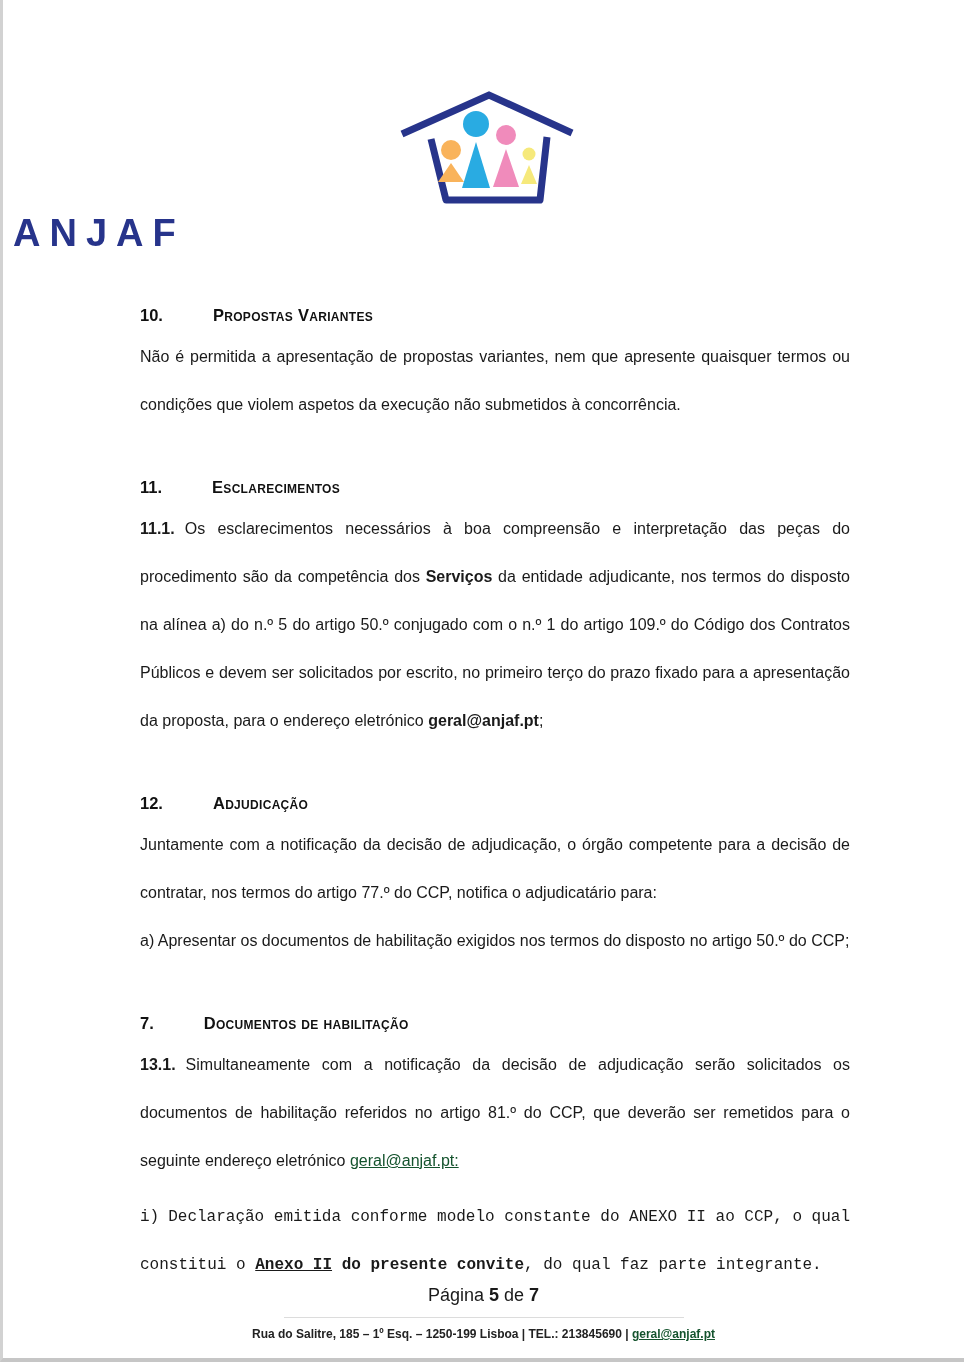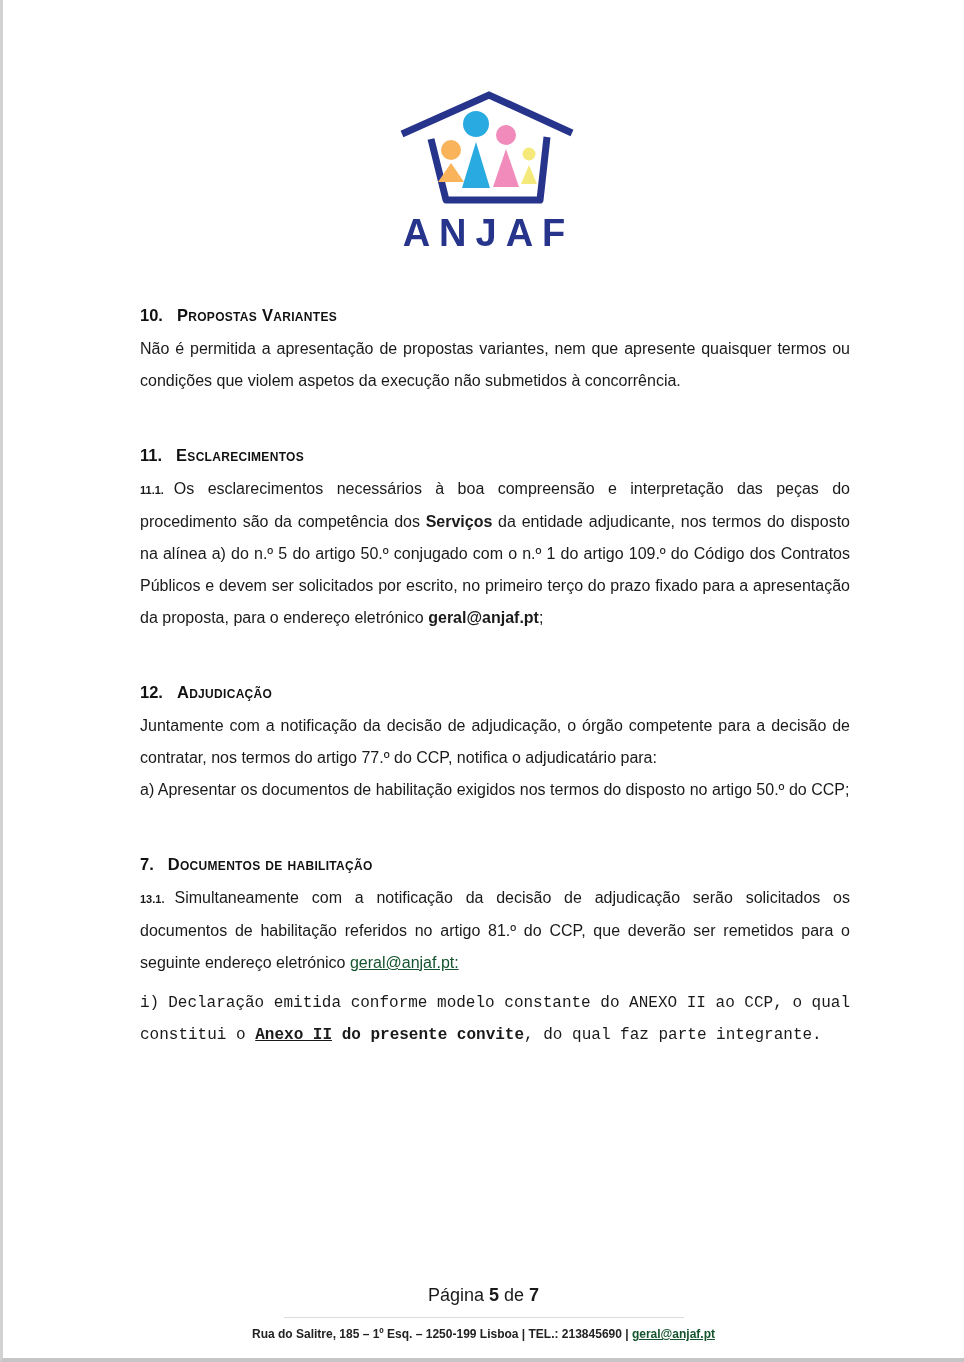--- a/index.html
+++ b/index.html
@@ -9,46 +9,46 @@
     height: 1362px;
     box-sizing: border-box;
     background: #ffffff;
     border-left: 3px solid #d2d2d2;
     border-bottom: 4px solid #c6c6c6;
     font-family: "Liberation Sans", sans-serif;
     color: #1a1a1a;
     overflow: hidden;
   }
   
-  .logo-block { margin-top: 90px; text-align: center; }
+  .logo-block { margin-top: 90px; text-align: left; }
   .logo-block svg { display: block; margin: 0 auto; }
   .logo-text {
     margin-top: 2px;
     padding-left: 10px; 
     font-size: 38px;
     font-weight: bold;
     letter-spacing: 9px;
     color: #27348B;
   }
   
   .content { padding: 0 114px 0 137px; }
   .section { margin-top: 46px; }
   .section.first { margin-top: 48px; }
   .sec-heading { margin: 0; font-size: 16.5px; font-weight: bold; color: #111; line-height: 24px; }
   .sec-num { margin-right: 14px; }
-  .sec-title { font-variant: small-caps; letter-spacing: 0.3px; }
+  .sec-title { font-variant: small-caps; letter-spacing: 0.3px; margin-left: 36px; }
   p.body {
     margin: 6px 0 0 0;
     font-size: 16px;
-    line-height: 32px;
+    line-height: 48px;
     text-align: justify;
   }
   p.cont { margin-top: 0; }
   p.item-i { margin-top: 8px; font-family: Liberation Mono, monospace; }
-  .pnum { font-weight: bold; font-size: 11px; margin-right: 10px; }
+  .pnum { font-weight: bold; font-size: 16px; margin-right: 10px; }
   .imarker { margin-right: 9px; }
   b { font-weight: bold; }
   .u { text-decoration: underline; }
   a.link { color: #14532d; text-decoration: underline; cursor: pointer; }
   
   .footer { position: absolute; left: 0; right: 0; bottom: 0; text-align: center; }
   .page-number { font-size: 18px; color: #1a1a1a; }
   .footer-divider {
     width: 400px;
     border: none;

